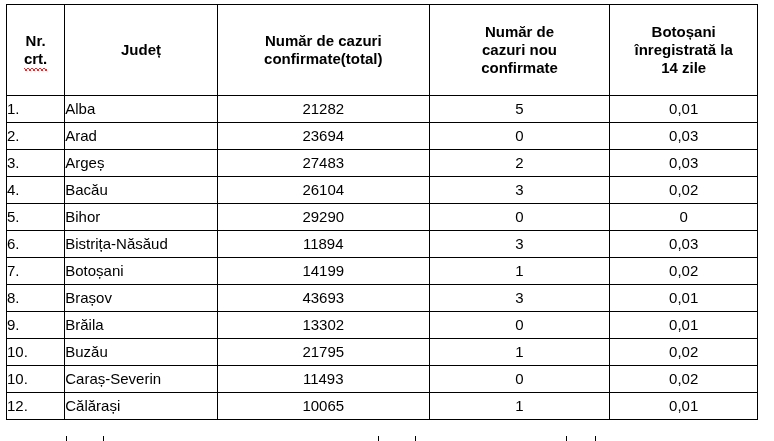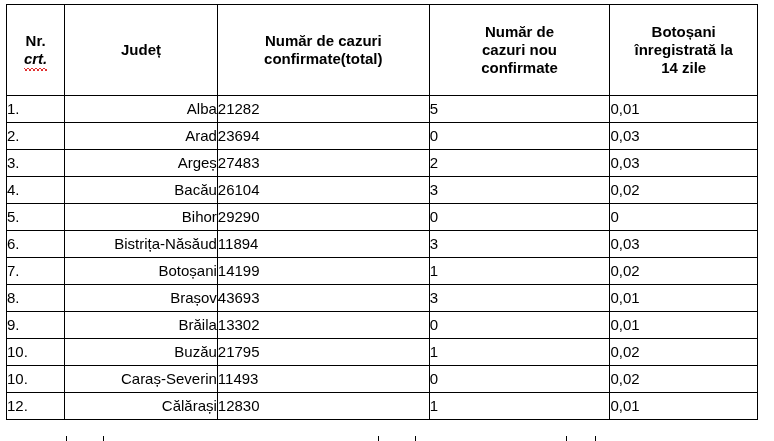--- a/index.html
+++ b/index.html
@@ -48,33 +48,32 @@
   .col-inc   { width: 147px; }
 
   table.data-table tbody td {
     height: 26px;
   }
   td.c-nr {
     text-align: left;
     padding-left: 7px;
   }
   td.c-judet {
-    text-align: right;
+    text-align: left;
     padding-left: 10px;
   }
   td.c-total,
   td.c-nou,
   td.c-inc {
-    text-align: left;
+    text-align: center;
   }
   
   .squiggle {
     display: inline-block;
     position: relative;
-    font-style: italic;
   }
   .squiggle::after {
     content: "";
     position: absolute;
     left: 0;
     right: 0;
     bottom: -3px;
     height: 3px;
     background-image:
       linear-gradient(45deg, transparent 45%, #e03030 45%, #e03030 55%, transparent 55%),
@@ -217,21 +216,21 @@
       <tr>
         <td class="c-nr">10.</td>
         <td class="c-judet">Caraș-Severin</td>
         <td class="c-total">11493</td>
         <td class="c-nou">0</td>
         <td class="c-inc">0,02</td>
       </tr>
       <tr>
         <td class="c-nr">12.</td>
         <td class="c-judet">Călărași</td>
-        <td class="c-total">12830</td>
+        <td class="c-total">10065</td>
         <td class="c-nou">1</td>
         <td class="c-inc">0,01</td>
       </tr>
     </tbody>
   </table>
 
   <div class="bottom-marks">
     <i class="m1"></i>
     <i class="m2"></i>
     <i class="m3"></i>

